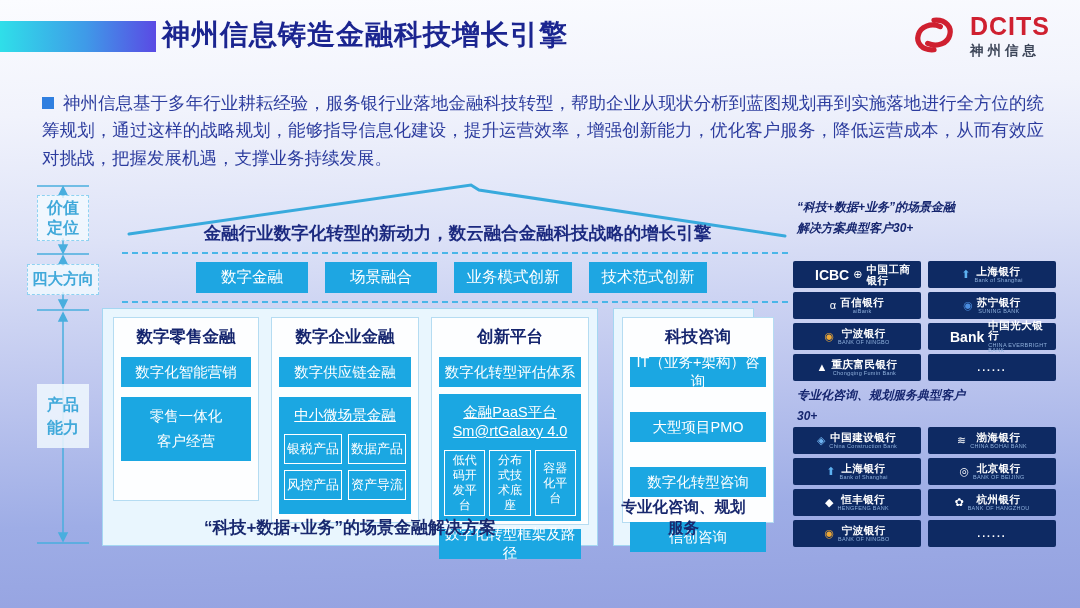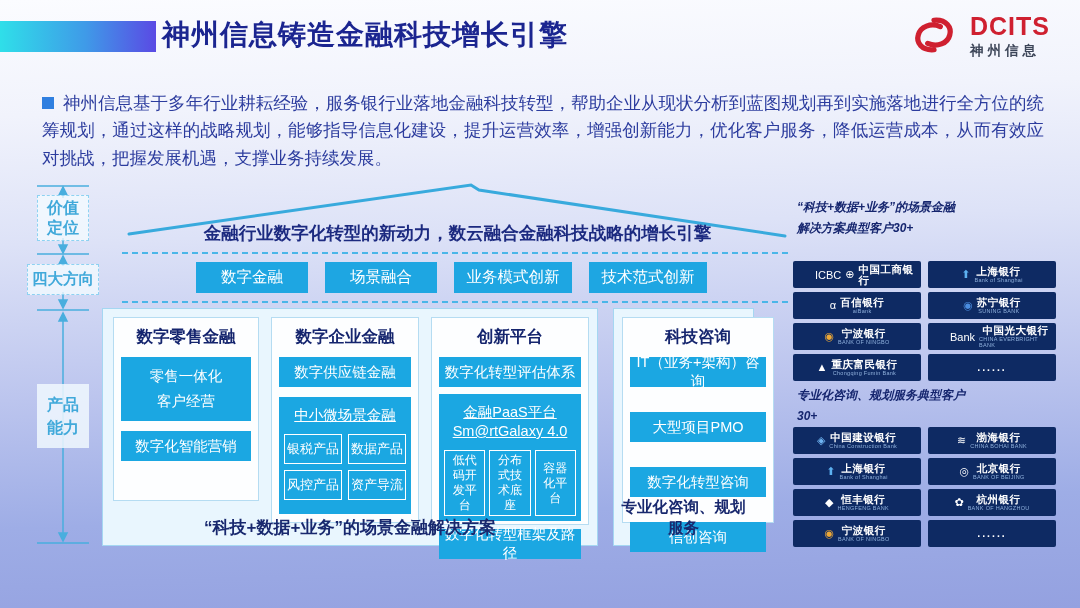--- a/index.html
+++ b/index.html
@@ -85,21 +85,21 @@
   .cust-header{position:absolute;left:797px;width:262px;font-size:12px;font-weight:bold;
     color:#15256e;line-height:21px;font-style:italic;}
   .cust-header.h1{top:197px;}
   .cust-header.h2{top:385px;}
   .bank-grid{position:absolute;left:793px;display:grid;grid-template-columns:128px 128px;
     grid-auto-rows:27px;gap:4px 7px;}
   .bank-grid.g1{top:261px;}
   .bank-grid.g2{top:427px;}
   .bank-cell{background:#0e2a63;border-radius:2px;color:#ffffff;display:flex;align-items:center;
     justify-content:center;gap:4px;padding:0 4px;box-sizing:border-box;}
-  .bank-pre{font-size:11px;font-weight:normal;margin-left:18px;}
+  .bank-pre{font-size:14px;font-weight:bold;margin-left:18px;}
   .bank-icon{font-size:11px;line-height:1;}
   .bank-text{display:flex;flex-direction:column;align-items:center;line-height:1;}
   .bank-name{font-size:10.5px;font-weight:bold;letter-spacing:.5px;}
   .bank-sub{font-size:5.5px;color:#8fb0dc;margin-top:2px;letter-spacing:.3px;}
   .bank-cell.ellipsis .bank-name{letter-spacing:2px;}
 </style>
 </head>
 <body>
 
 <div class="slide">
@@ -160,23 +160,23 @@
   <div class="directions">
     <div class="dir-chip w1">数字金融</div>
     <div class="dir-chip w1">场景融合</div>
     <div class="dir-chip w2">业务模式创新</div>
     <div class="dir-chip w2">技术范式创新</div>
   </div>
 
   <div class="container-a">
     <div class="sub-panel p1">
       <div class="sub-title">数字零售金融</div>
+      <div class="blue-box">数字化智能营销</div>
       <div class="blue-box tall pre-line">零售一体化
 客户经营</div>
-      <div class="blue-box">数字化智能营销</div>
     </div>
     <div class="sub-panel p2">
       <div class="sub-title">数字企业金融</div>
       <div class="blue-box">数字供应链金融</div>
       <div class="blue-group">
         <div class="group-title">中小微场景金融</div>
         <div class="grid-2x2">
           <div class="cellbox">银税产品</div>
           <div class="cellbox">数据产品</div>
           <div class="cellbox">风控产品</div>

